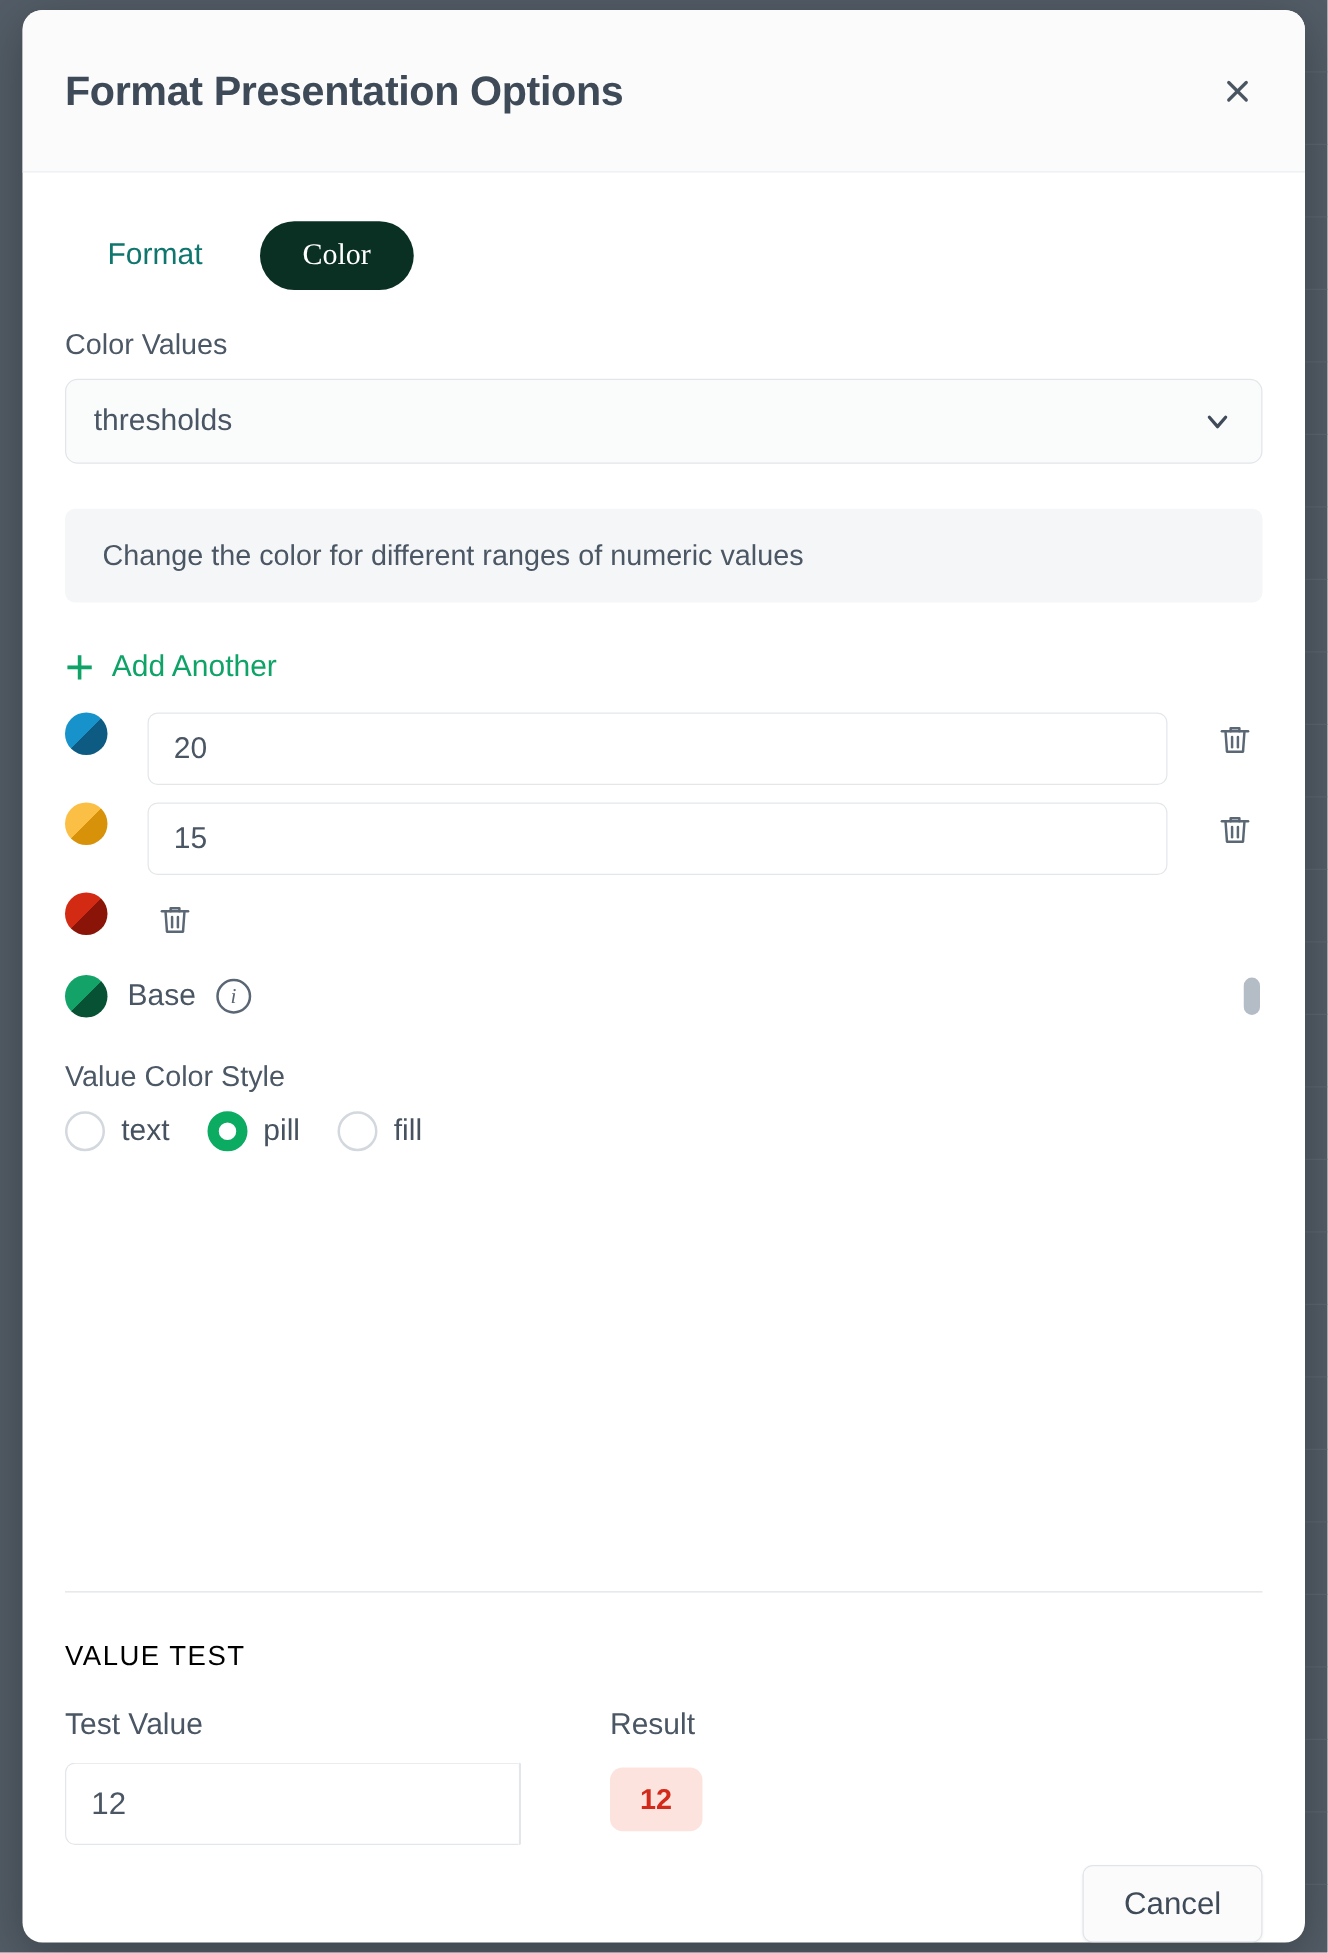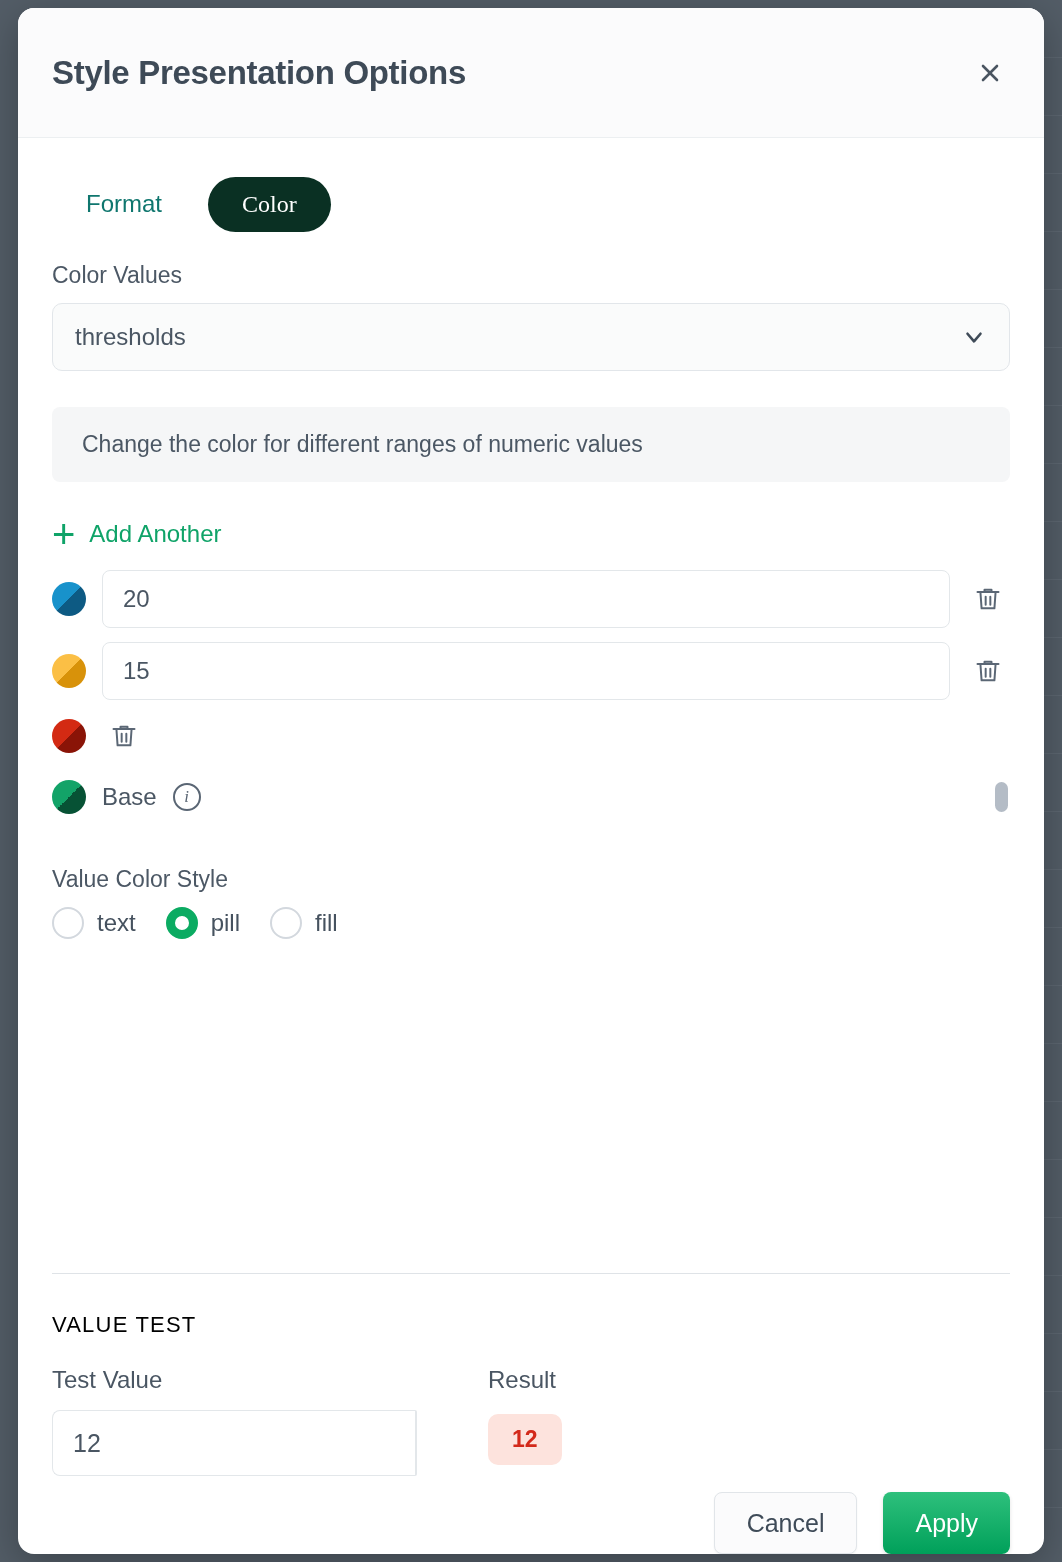--- a/index.html
+++ b/index.html
@@ -158,22 +158,21 @@
   .plus-icon {
     font-size: 40px;
     line-height: 0.7;
     font-weight: 300;
     color: #0fa368;
   }
 
   
   .threshold-row {
     display: flex;
-    align-items: center;
-    gap: 16px;
+    gap: 32px;
     margin-bottom: 14px;
   }
   .swatch {
     width: 34px; height: 34px;
     border-radius: 50%;
     flex: 0 0 auto;
     cursor: pointer;
   }
   .threshold-input {
     flex: 1;
@@ -194,21 +193,21 @@
     color: #5b6775;
     flex: 0 0 auto;
   }
 
   
   .base-row {
     display: flex;
     align-items: center;
     gap: 16px;
     margin-top: 22px;
-    margin-bottom: 52px;
+    margin-bottom: 34px;
   }
   .base-label {
     font-size: 24px;
     color: #4a5663;
   }
   .info-icon {
     width: 28px; height: 28px;
     border: 2px solid #5a6674;
     border-radius: 50%;
     display: flex; align-items: center; justify-content: center;
@@ -392,21 +391,21 @@
     <div class="backdrop-row">S</div>
     <div class="backdrop-row">S</div>
     <div class="backdrop-row">S</div>
     <div class="backdrop-row">S</div>
     <div class="backdrop-row">S</div>
   </div>
 
 <div class="modal">
 
   <div class="modal-header">
-    <div class="modal-title">Style Presentation Options</div>
+    <div class="modal-title">Format Presentation Options</div>
     <div class="close-btn">
       <svg width="24" height="24" viewBox="0 0 24 24" fill="none" stroke="currentColor" stroke-width="2.6" stroke-linecap="round">
         <line x1="5" y1="5" x2="19" y2="19"></line>
           <line x1="19" y1="5" x2="5" y2="19"></line>
       </svg>
     </div>
   </div>
 
   <div class="modal-body">
 
@@ -526,16 +525,15 @@
           <div class="test-col-label">Result</div>
           <div class="result-pill">12</div>
         </div>
       </div>
     </div>
 
   </div>
 
   <div class="modal-footer">
     <button class="btn btn-cancel">Cancel</button>
-    <button class="btn btn-apply">Apply</button>
   </div>
 
 </div>
 
 </body></html>

